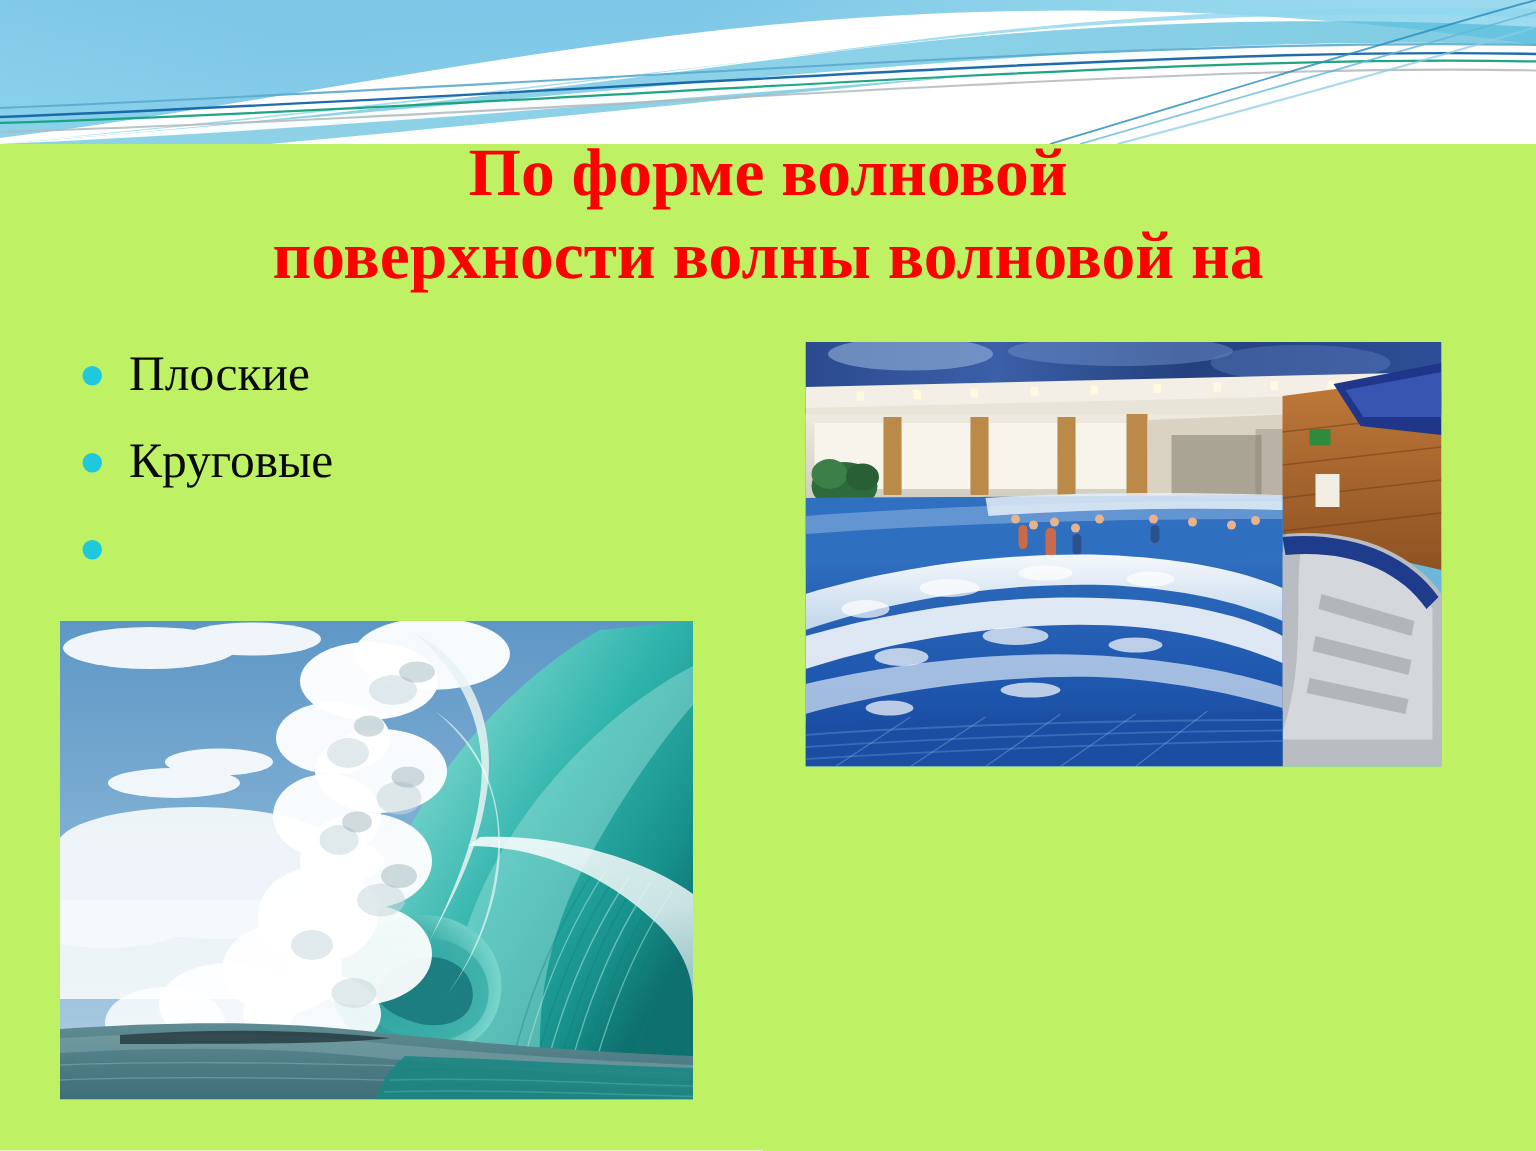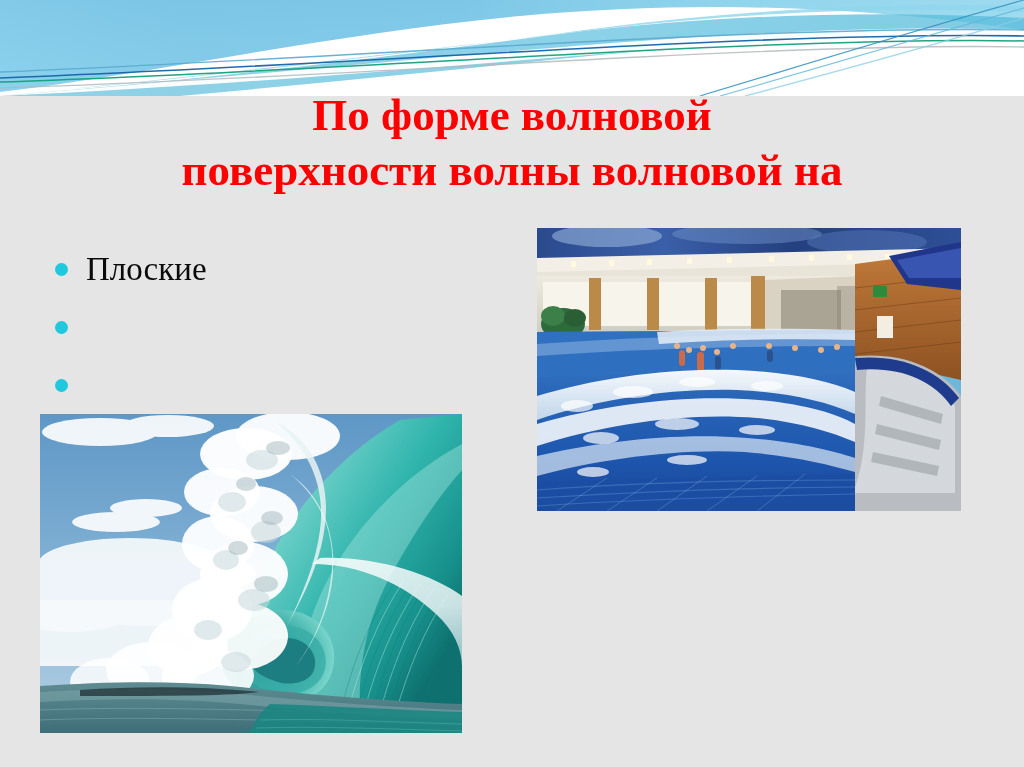--- a/index.html
+++ b/index.html
@@ -8,21 +8,21 @@
     background: #ffffff;
   }
   body {
     font-family: "Liberation Serif", "DejaVu Serif", serif;
   }
 
   #slide {
     position: relative;
     width: 1024px;
     height: 767px;
-    background: #e5e5e5;
+    background: #bef264;
     overflow: hidden;
   }
 
   
   .header-band {
     position: absolute;
     left: 0;
     top: 0;
     width: 1024px;
     height: 96px;
@@ -49,21 +49,21 @@
     letter-spacing: 0px;
     white-space: nowrap;
   }
   .title-line-1 { font-size: 45px; }
   .title-line-2 { font-size: 45px; }
 
   
   .bullet-list {
     position: absolute;
     left: 55px;
-    top: 240px;
+    top: 221px;
     width: 470px;
     margin: 0;
     padding: 0;
     list-style: none;
   }
   .bullet-item {
     display: flex;
     align-items: center;
     height: 58px;
   }
@@ -160,20 +160,21 @@
     <div class="title-line title-line-2">поверхности волны волновой на</div>
   </div>
 
   <ul class="bullet-list">
     <li class="bullet-item">
       <span class="bullet-dot"></span>
       <span class="bullet-label">Плоские</span>
     </li>
     <li class="bullet-item">
       <span class="bullet-dot"></span>
+      <span class="bullet-label">Круговые</span>
     </li>
     <li class="bullet-item">
       <span class="bullet-dot"></span>
     </li>
   </ul>
 
   <div class="photo" id="photo-wavepool">
     <svg width="424" height="283" viewBox="0 0 424 283" xmlns="http://www.w3.org/2000/svg">
       <defs>
         <linearGradient id="poolWater" x1="0" y1="0" x2="0" y2="1">

